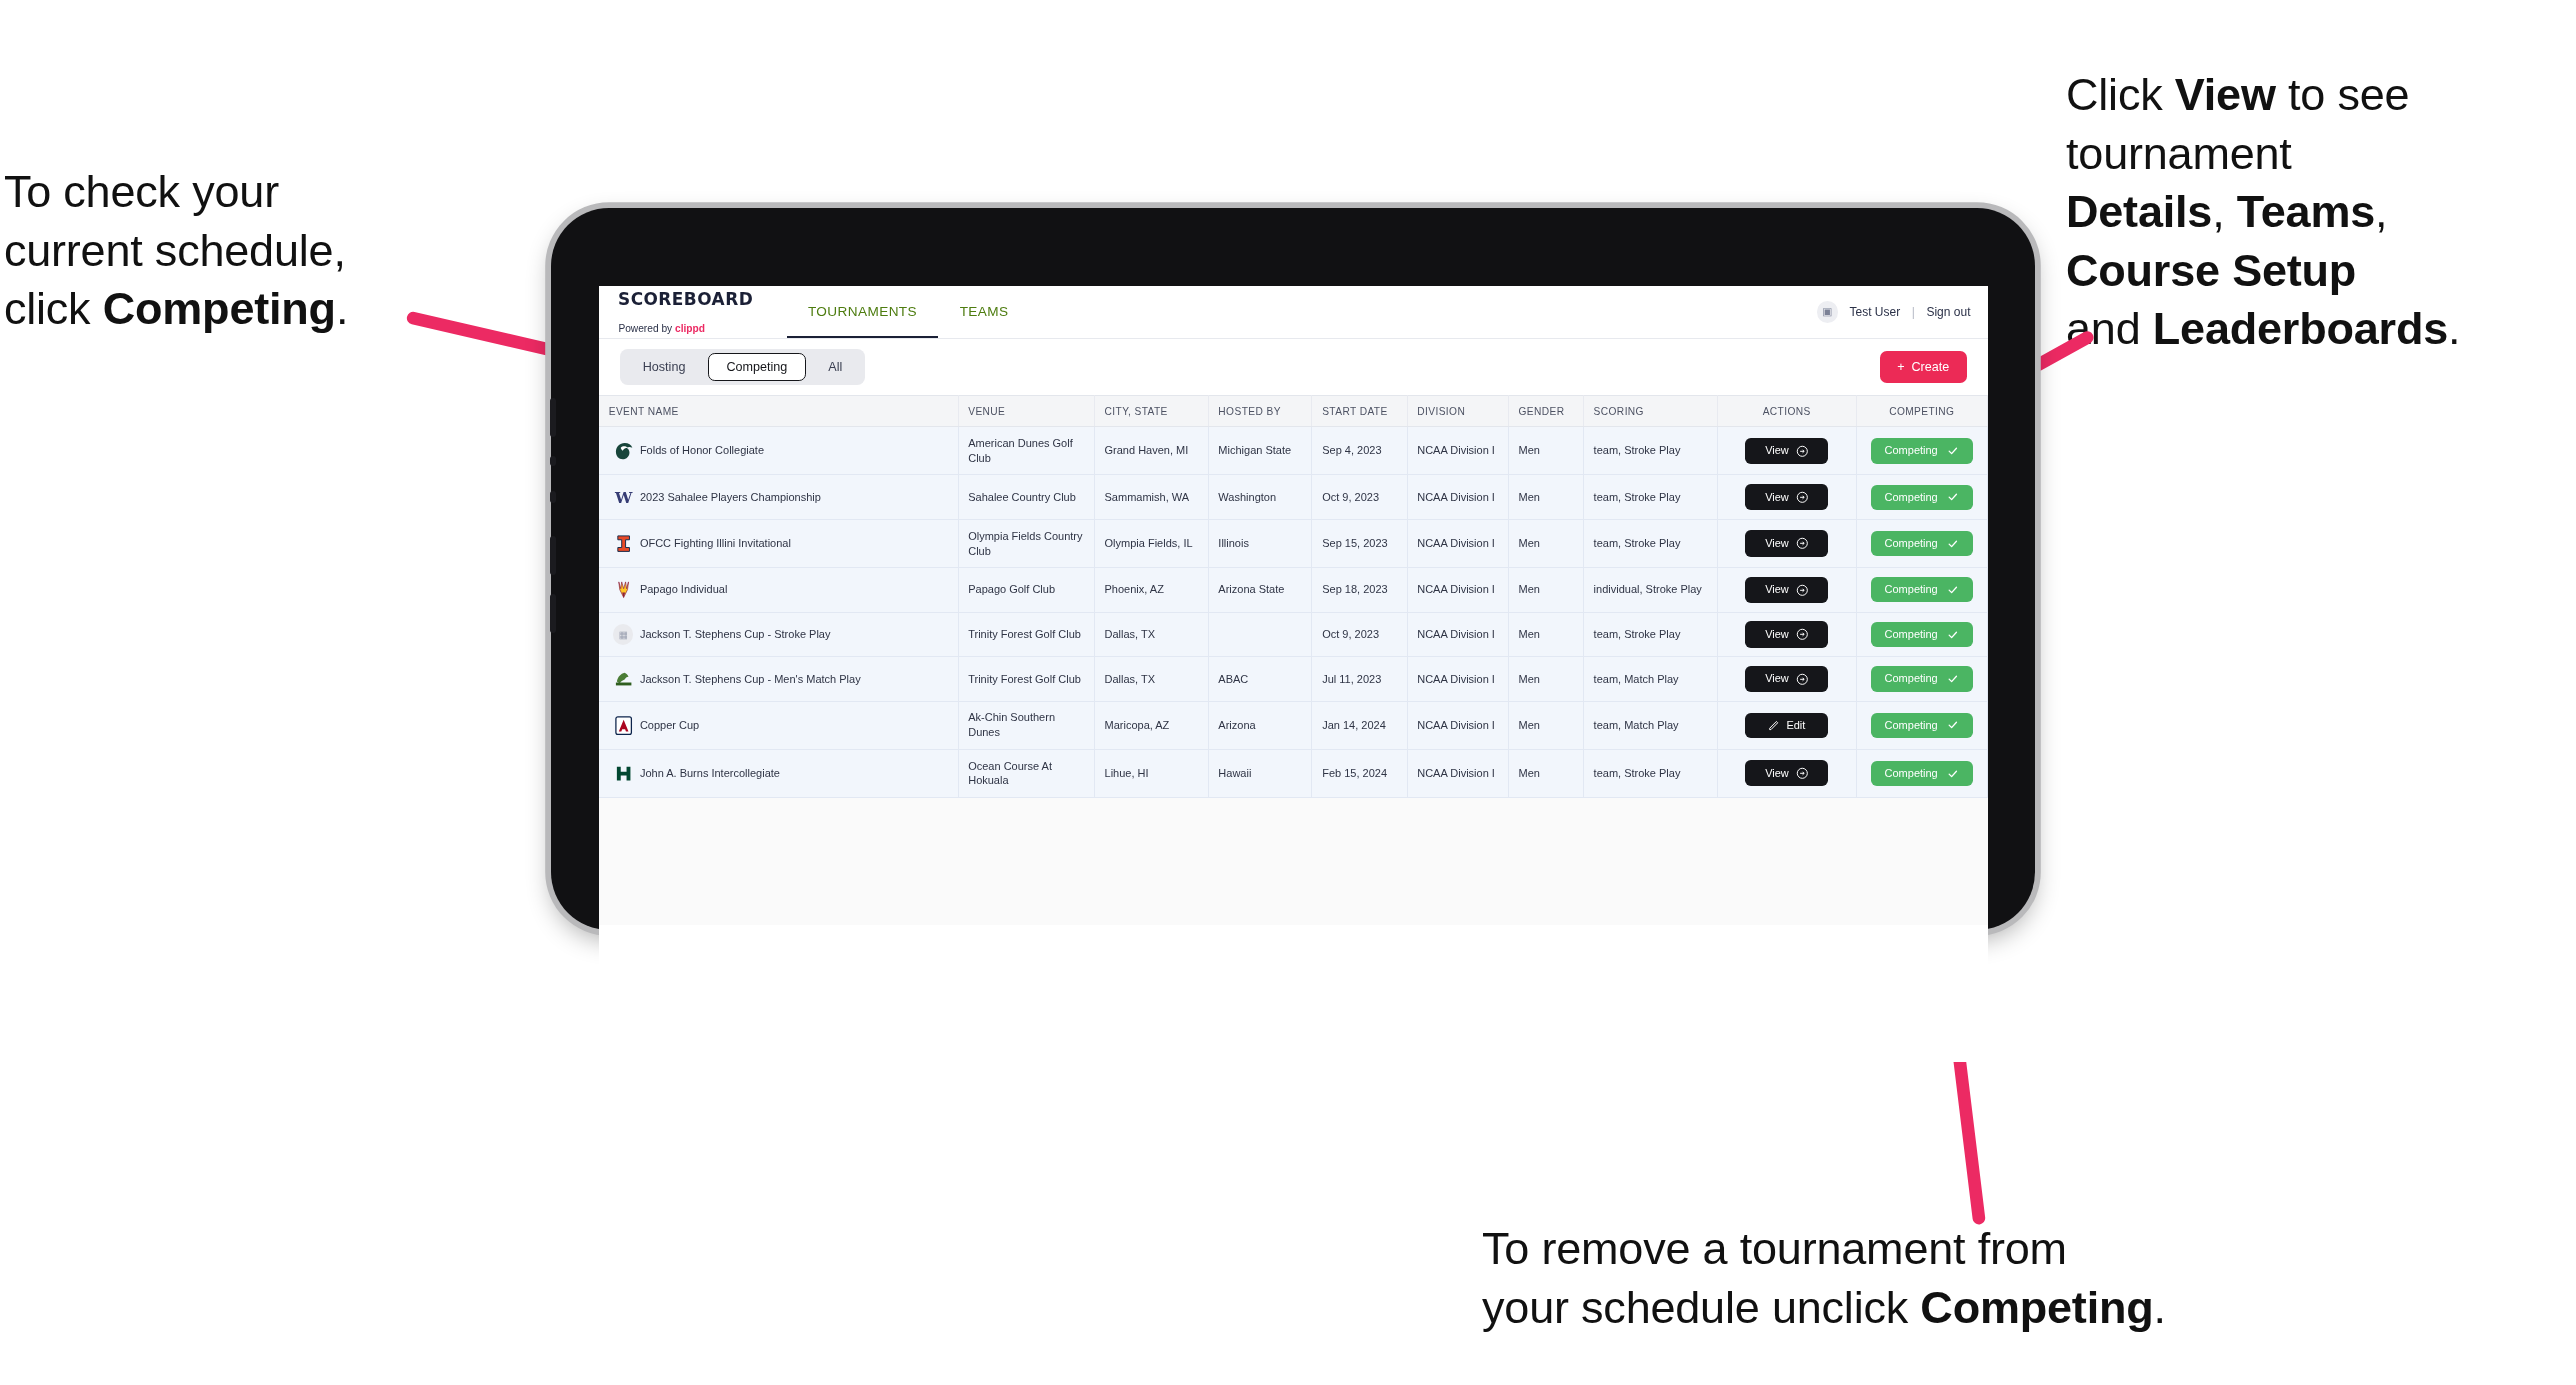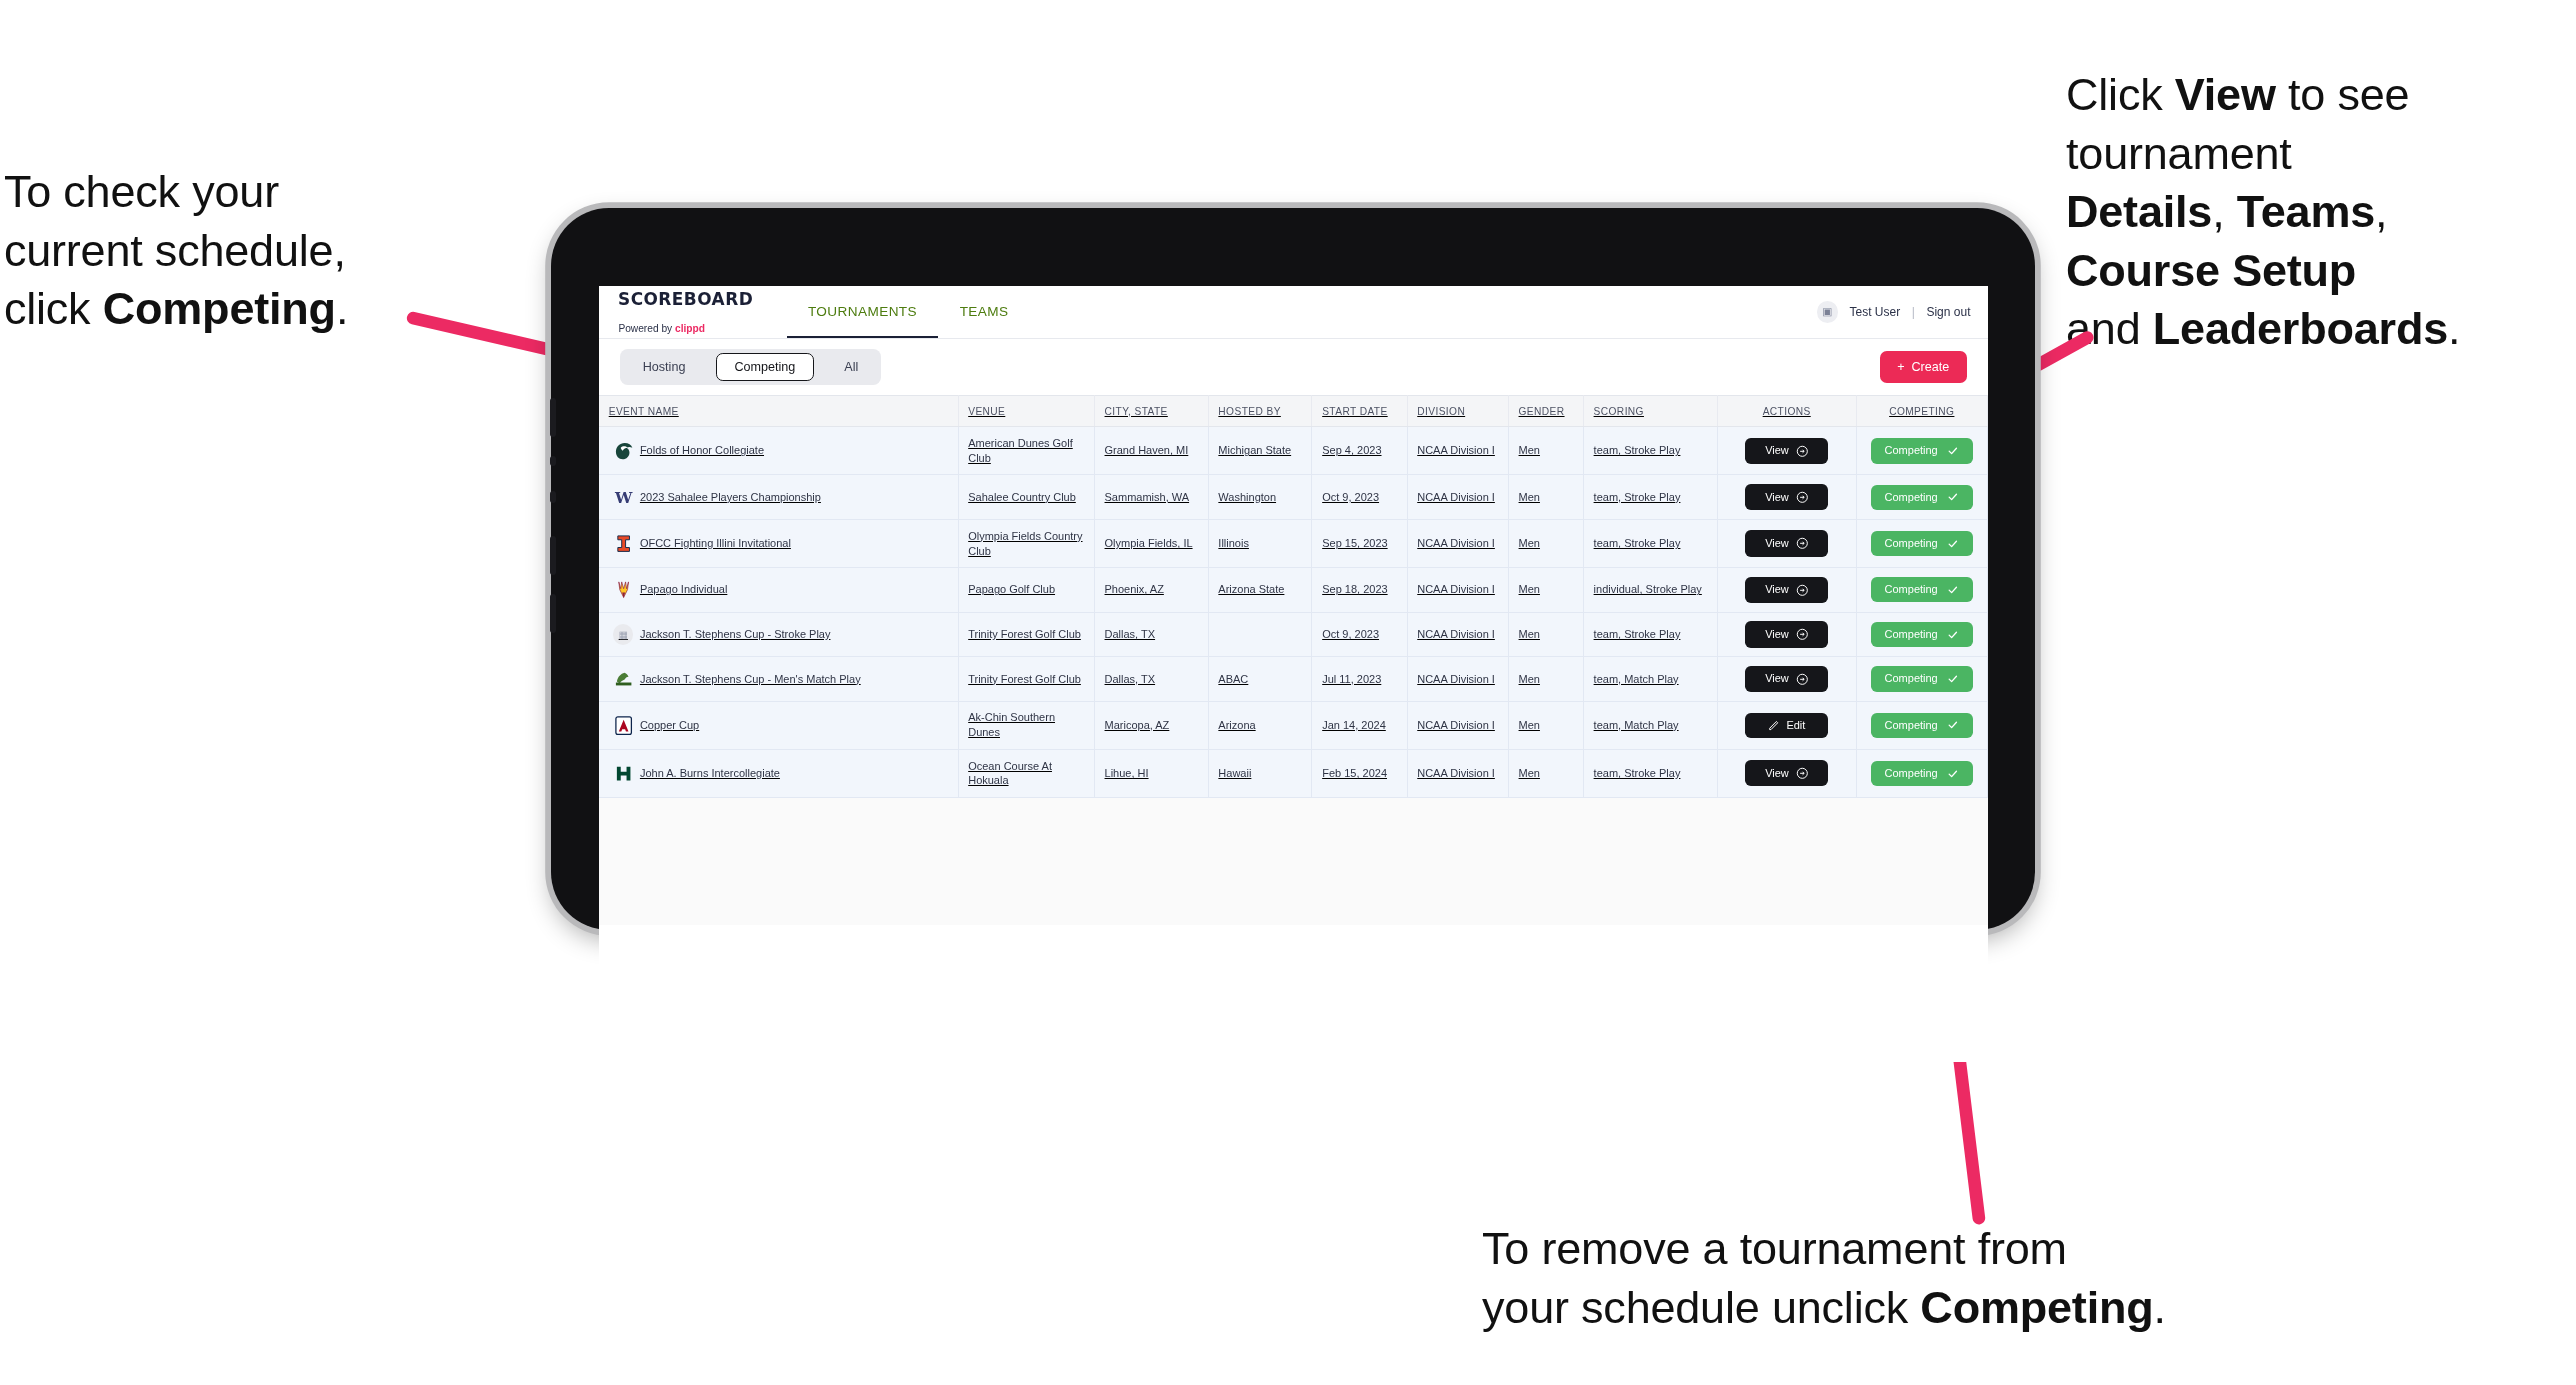--- a/index.html
+++ b/index.html
@@ -57,34 +57,34 @@
   }
   #appbar-right .sep{color:#b6bac6;}
   #appbar-right .lnk{cursor:pointer;}
 
   
   #filterbar{
     height:56px;background:#ffffff;display:flex;align-items:center;
     padding:0 21.3px;position:relative;
   }
   #segmented{
-    display:flex;align-items:center;background:#e9eaee;border-radius:7.8px;padding:3.9px;gap:12px;
+    display:flex;align-items:center;background:#e9eaee;border-radius:7.8px;padding:3.9px;gap:4px;
   }
   .seg{
     font-size:12.6px;color:#3a3f51;padding:6.8px 17.5px;border-radius:6.8px;cursor:pointer;
     background:transparent;border:1.9px solid transparent;line-height:1;
   }
   .seg.selected{background:#ffffff;border-color:#15161a;color:#15161a;}
   #create-btn{
     margin-left:auto;background:#ec2a56;color:#ffffff;border-radius:6.8px;
     font-size:12.6px;padding:8.7px 17.5px;display:flex;align-items:center;gap:6.8px;cursor:pointer;
   }
 
   
-  table{border-collapse:collapse;width:100%;table-layout:fixed;text-decoration:underline;}
+  table{border-collapse:collapse;width:100%;table-layout:fixed;}
   thead th{
     background:#f4f5f7;color:#4d5263;font-size:10.2px;letter-spacing:0.4px;
     text-align:left;font-weight:400;padding:9.7px 9.7px;
     border-top:1px solid #e3e6ec;border-bottom:1px solid #e3e6ec;
     border-right:1px solid #e8eaf0;vertical-align:middle;white-space:nowrap;
   }
   tbody td{
     background:#f2f6fc;font-size:11px;color:#2f3445;
     padding:8.7px 9.7px;border-bottom:1px solid #e2e8f3;border-right:1px solid #e2e8f3;
     vertical-align:middle;line-height:1.35;

